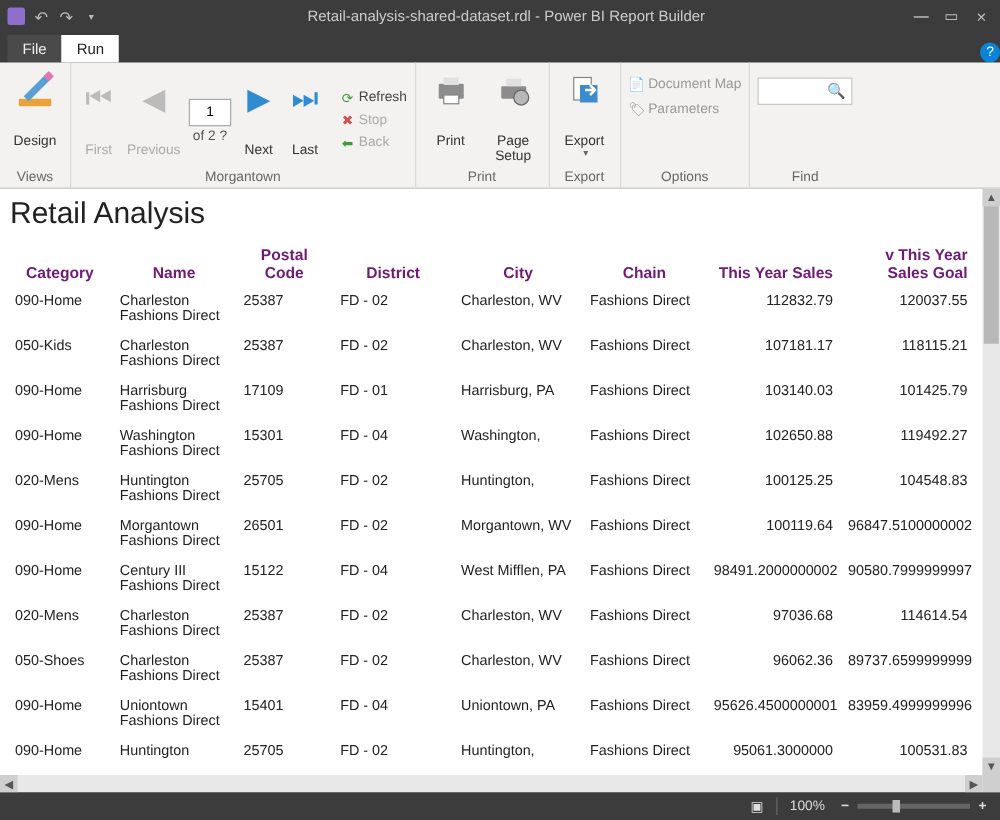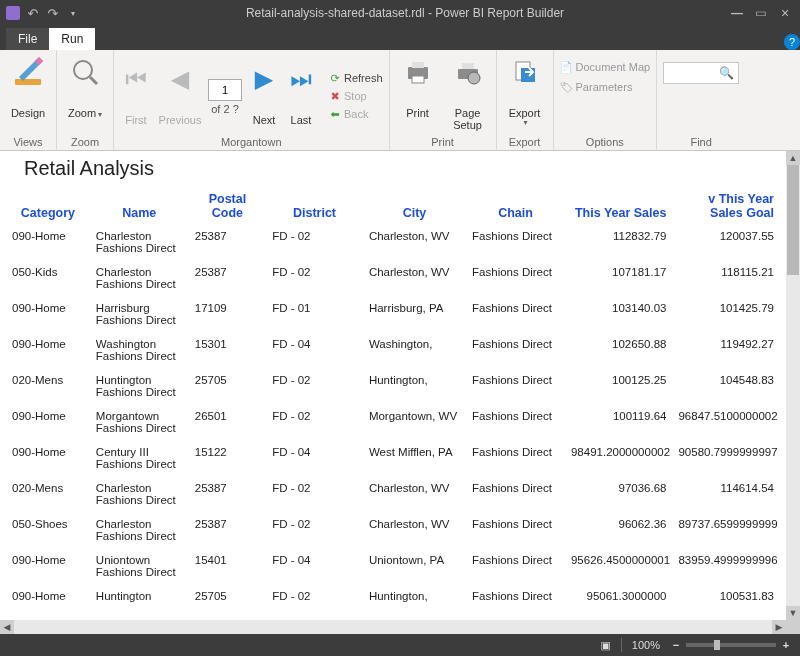--- a/index.html
+++ b/index.html
@@ -35,23 +35,23 @@
 .findbox{width:70px;height:20px;border:1px solid #c8c8c8;background:#fff;display:flex;align-items:center;justify-content:flex-end;padding-right:4px}
 .findbox .mag{font-size:12px;color:#777}
 .dd{font-size:8px;color:#666;margin-left:2px}
 
 
 svg{display:block}
 
 
 .reportshell{flex:1;display:flex;background:#fff}
 .report{flex:1;overflow:hidden;padding:6px 6px 0 6px}
-.report h1{margin:0 0 8px 18px;font-size:20px;font-weight:300;color:#222}
+.report h1{margin:0 0 8px 2px;font-size:24px;font-weight:300;color:#222}
 .tbl{width:100%;border-collapse:collapse;table-layout:fixed}
-.tbl th{font-size:12.5px;font-weight:600;color:#1d4ed8;padding:4px 6px;vertical-align:bottom}
+.tbl th{font-size:12.5px;font-weight:600;color:#701a75;padding:4px 6px;vertical-align:bottom}
 .tbl td{font-size:11.5px;color:#222;padding:6px 6px;vertical-align:top}
 .right-al{text-align:right}
 .center-al{}
 .scrollbar{width:14px;background:#e8e8e8;display:flex;flex-direction:column}
 .sb-btn{height:14px;background:#cfcfcf;display:flex;align-items:center;justify-content:center;font-size:9px;color:#555;cursor:pointer}
 .sb-track{flex:1;position:relative}
 .sb-thumb{position:absolute;top:0;left:1px;right:1px;height:110px;background:#b8b8b8;cursor:pointer}
 .hscroll{height:14px;background:#e8e8e8;display:flex}
 .hsb-btn{width:14px;background:#cfcfcf;display:flex;align-items:center;justify-content:center;font-size:9px;color:#555;cursor:pointer}
 .hsb-track{flex:1}
@@ -102,34 +102,20 @@
                 <path d="M6 20 L24 2 L28 6 L10 24 Z" fill="#5a9fd4"></path>
                 <rect x="23" y="1" width="6" height="6" fill="#e077b0" transform="rotate(45 26 4)"></rect>
               </svg>
             </div>
           <div class="lbl">Design</div>
         </div>
       </div>
       <div class="glabel">Views</div>
     </div>
 
-    <div class="group">
-      <div class="controls">
-        <div class="bigbtn">
-          <div class="icon">
-              <svg width="30" height="30">
-                <circle cx="13" cy="13" r="9" fill="none" stroke="#888" stroke-width="2"></circle>
-                <line x1="20" y1="20" x2="27" y2="27" stroke="#888" stroke-width="3"></line>
-              </svg>
-            </div>
-          <div class="lbl"><span>Zoom</span><span class="dd">▾</span></div>
-        </div>
-      </div>
-      <div class="glabel">Zoom</div>
-    </div>
 
     <div class="group" style="min-width:260px">
       <div class="controls" style="align-items:center">
         <div class="bigbtn" style="width:32px">
           <div class="icon nav-arrow dis">⏮</div>
           <div class="lbl" style="color:#aaa">First</div>
         </div>
         <div class="bigbtn" style="width:44px">
           <div class="icon nav-arrow dis">◀</div>
           <div class="lbl" style="color:#aaa">Previous</div>

